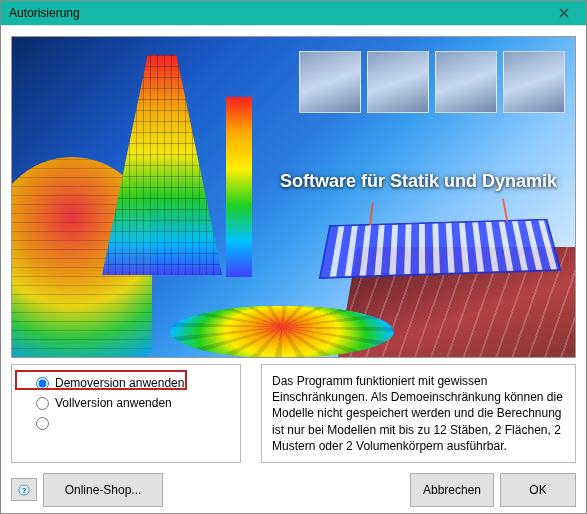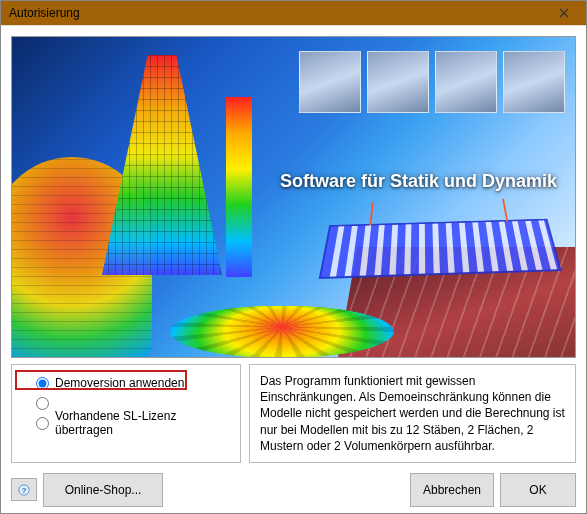--- a/index.html
+++ b/index.html
@@ -13,21 +13,21 @@
   .window {
     width: 587px;
     height: 514px;
     border: 1px solid #888;
     background: #fff;
     display: flex;
     flex-direction: column;
   }
   .titlebar {
     height: 26px;
-    background: #a16207;
+    background: #14b8a6;
     border-bottom: 1px solid #ddd;
     display: flex;
     align-items: center;
     padding: 0 2px 0 8px;
   }
   .titlebar-title { flex: 1; font-size: 12px; }
   .close-btn {
     width: 40px; height: 24px;
     display: flex; align-items: center; justify-content: center;
     color: #333;
@@ -134,20 +134,21 @@
     padding-left:18px;
     font-size: 12px;
   }
   .radio-row input { margin:0; width:13px; height:13px; }
   .desc {
     flex:1;
     border:1px solid #bbb;
     padding:8px 10px;
     font-size:12px;
     line-height:1.35;
+    margin-left:12px;
   }
   .footer {
     display:flex;
     align-items:center;
     gap:6px;
     padding-top:4px;
   }
   .icon-btn {
     width:26px; height:23px;
     border:1px solid #adadad;
@@ -200,24 +201,24 @@
     <div class="mid">
       <div class="options">
         <div class="highlight"></div>
 
         <label class="radio-row">
           <input type="radio" name="auth" checked="" style="">
           <span>Demoversion anwenden</span>
         </label>
         <label class="radio-row">
           <input type="radio" name="auth" style="">
+          <span>Vollversion anwenden</span>
         </label>
         <label class="radio-row">
           <input type="radio" name="auth" style="">
-          <span>Vorhandene SL-Lizenz übertragen</span>
         </label>
       </div>
 
       <div class="desc">
         <span>Das Programm funktioniert mit gewissen Einschränkungen. Als Demoeinschränkung können die Modelle nicht gespeichert werden und die Berechnung ist nur bei Modellen mit bis zu 12 Stäben, 2 Flächen, 2 Mustern oder 2 Volumenkörpern ausführbar.</span>
       </div>
     </div>
 
     <div class="footer">
       <button class="icon-btn">

